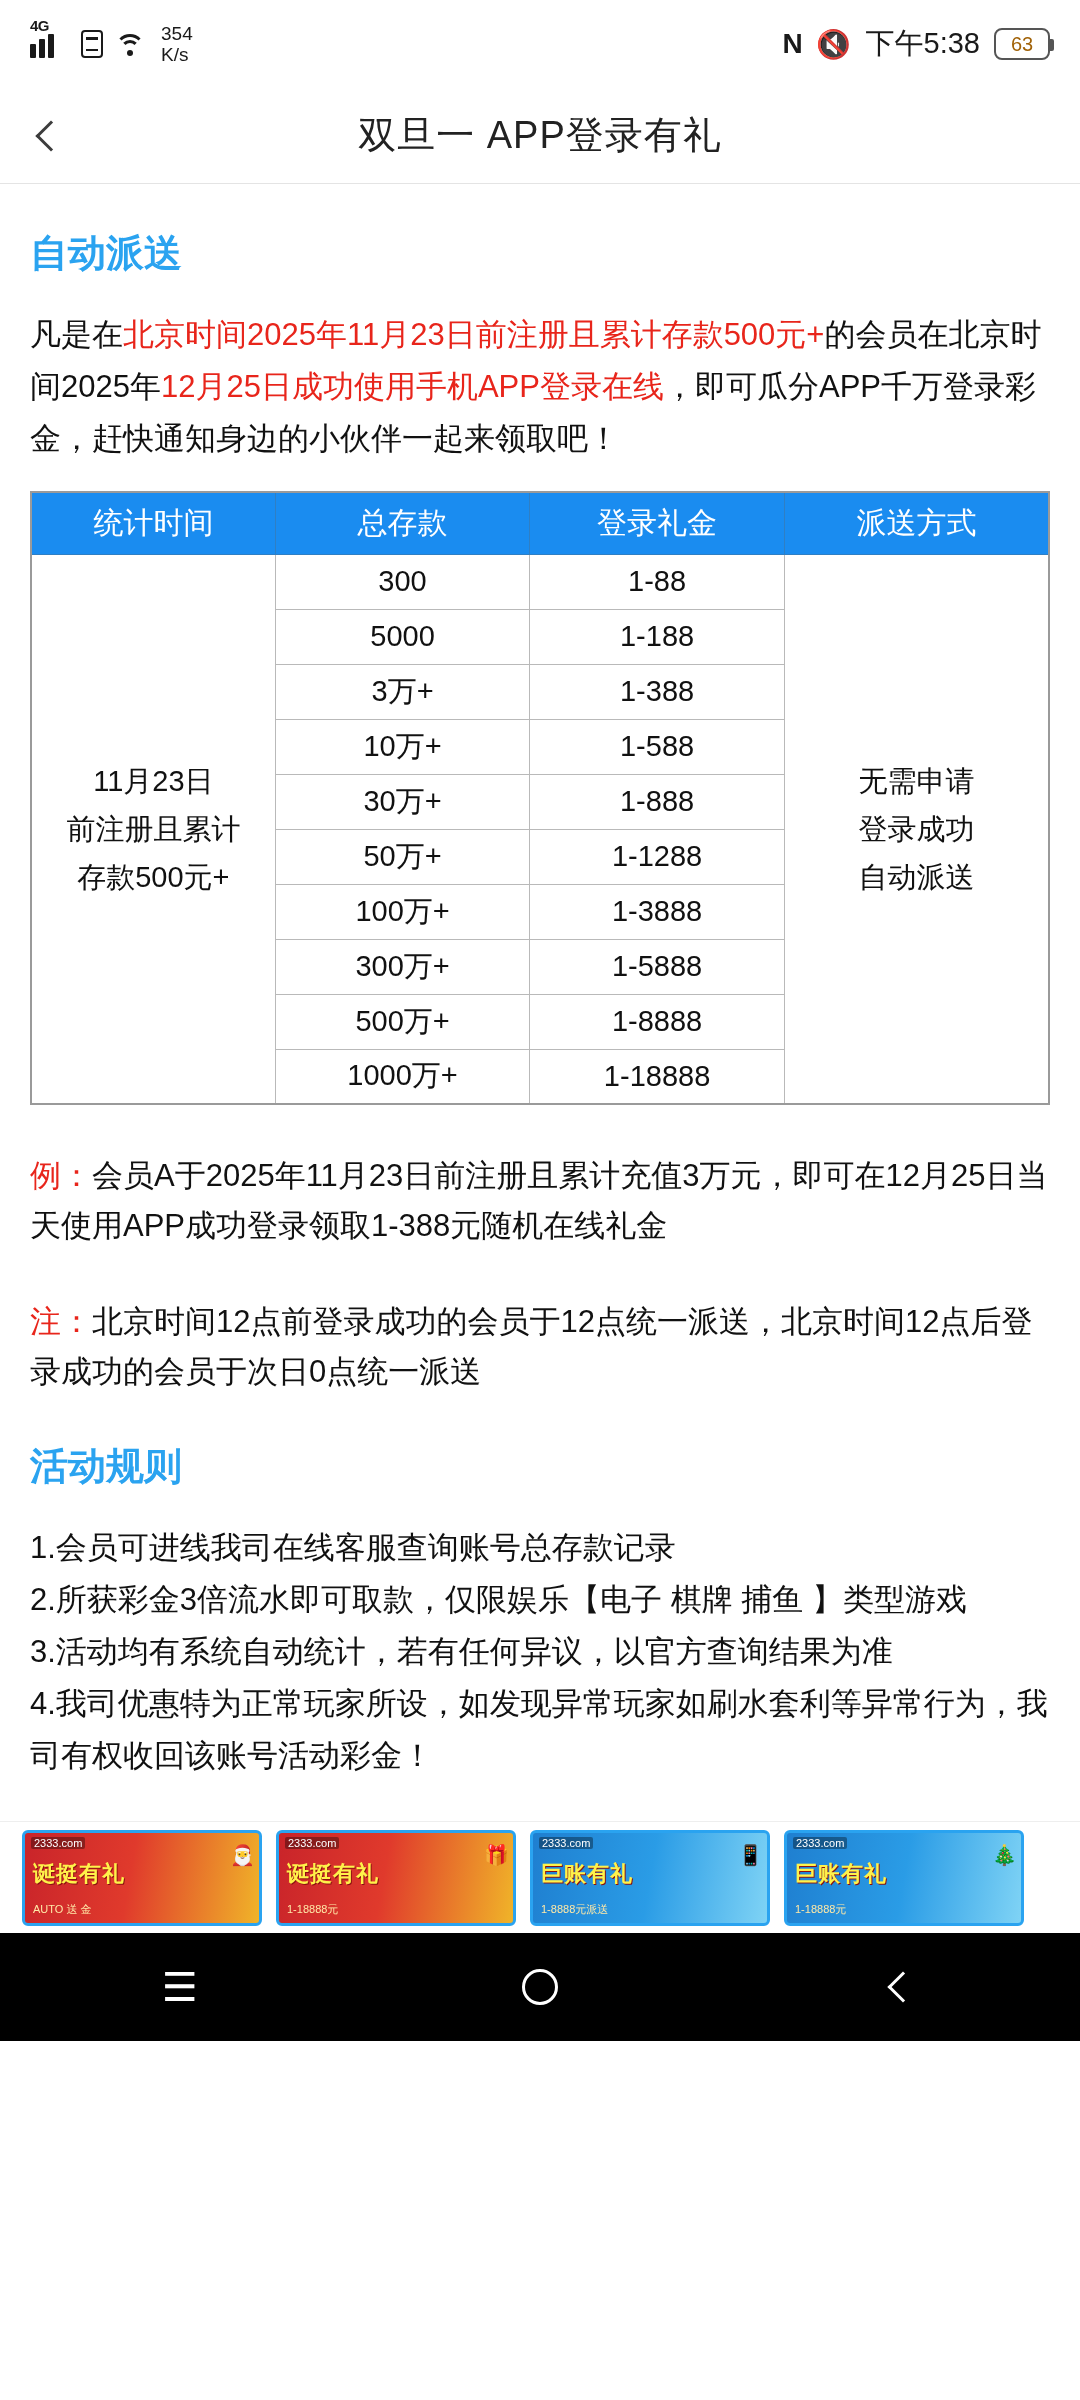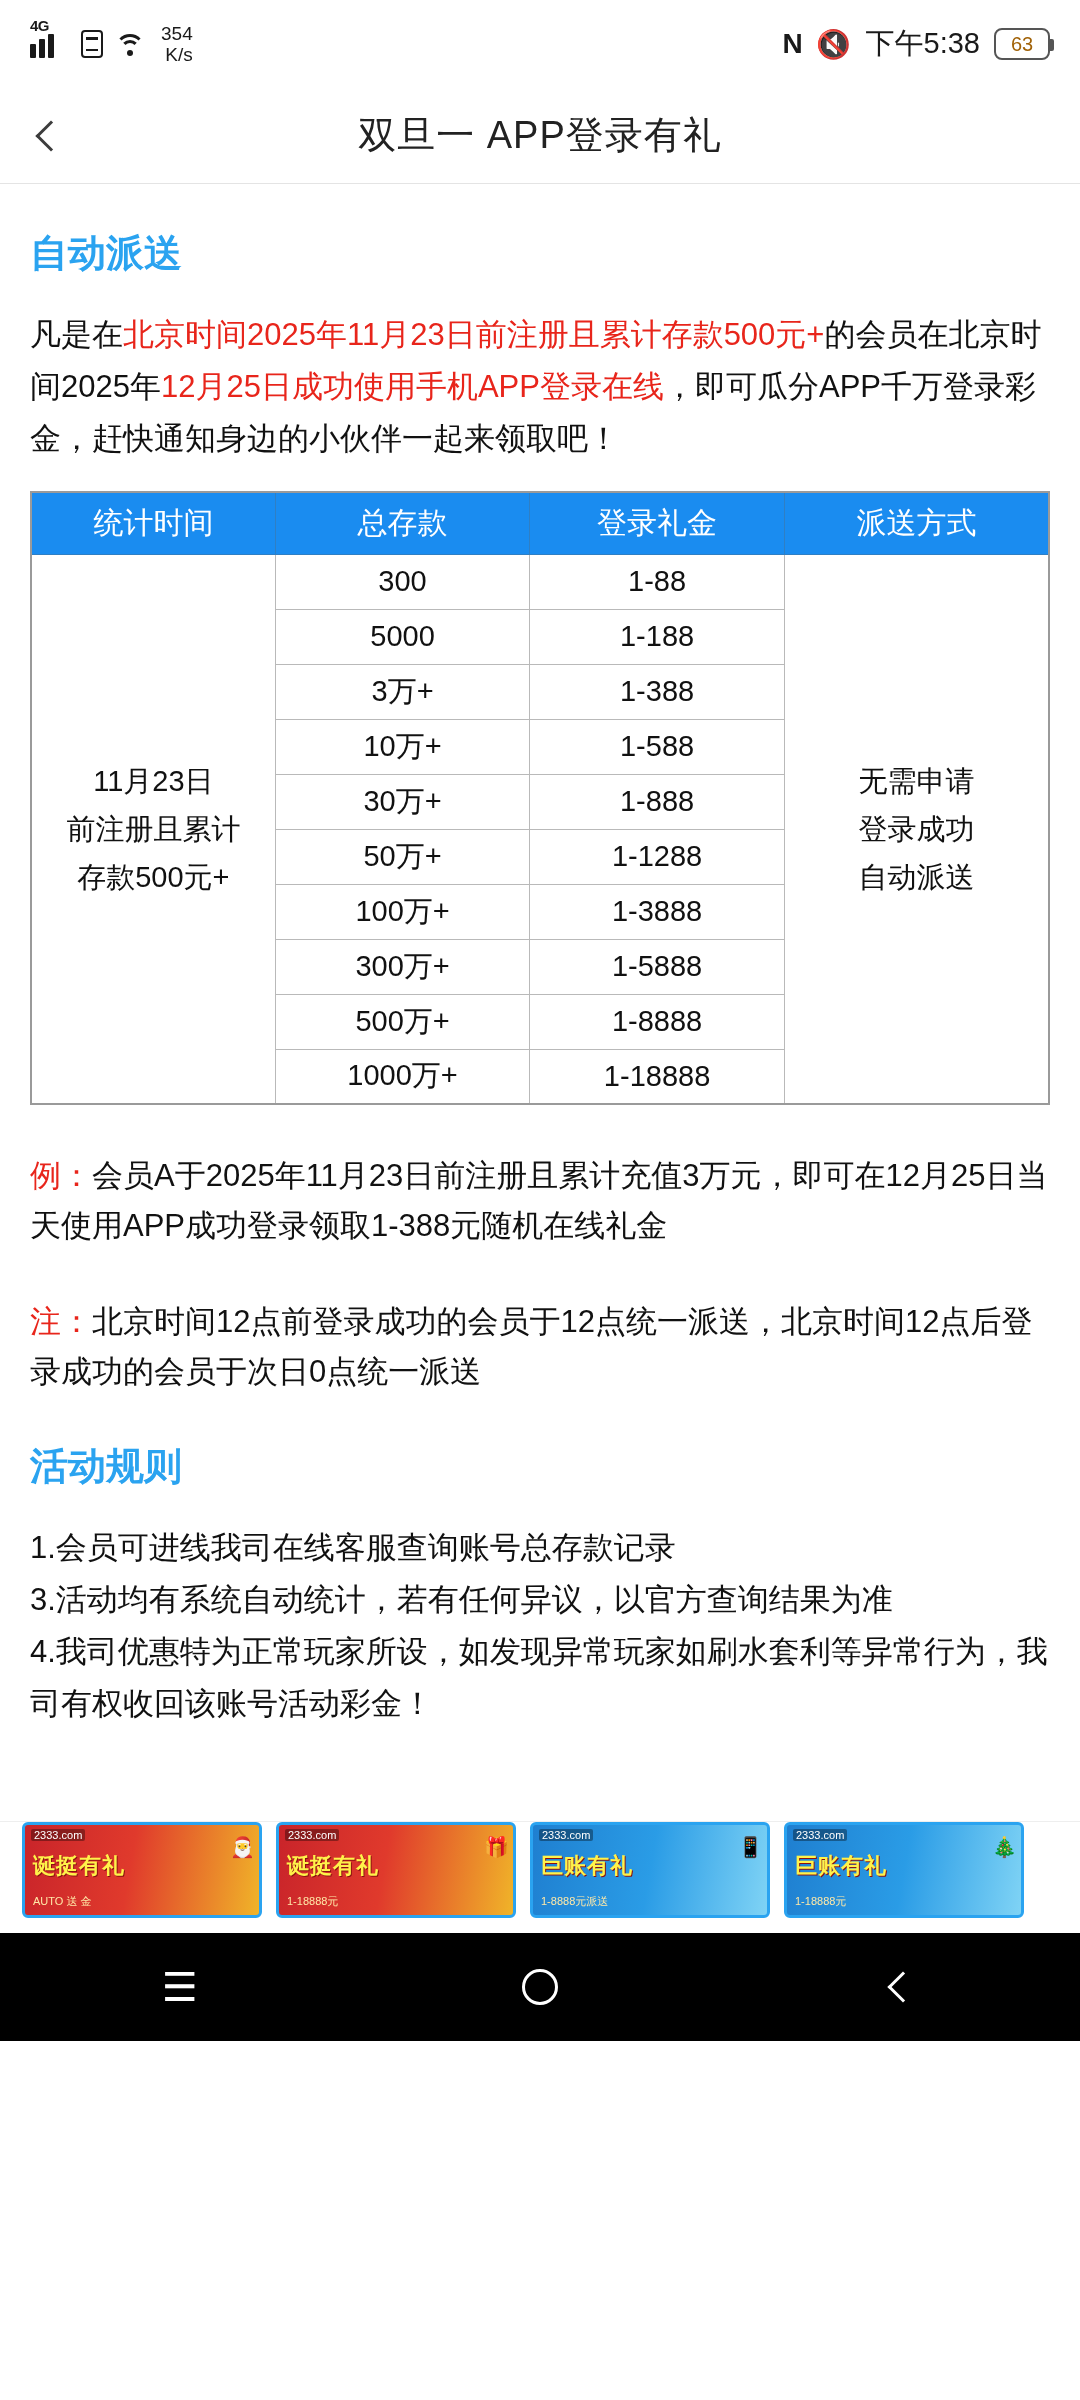--- a/index.html
+++ b/index.html
@@ -80,21 +80,21 @@
   .wifi-dot {
     position: absolute;
     bottom: 0; left: 50%;
     transform: translateX(-50%);
     width: 6px; height: 6px;
     background: #1a1a1a; border-radius: 50%;
   }
   .speed {
     font-size: 19px;
     line-height: 21px;
-    text-align: right;
+    text-align: left;
     font-weight: 500;
     margin-left: 4px;
   }
   .nfc-icon { font-size: 28px; font-weight: bold; }
   .mute-icon { font-size: 28px; position: relative; }
   .clock { font-size: 29px; font-weight: 500; }
   .battery {
     min-width: 56px;
     height: 32px;
     border: 2.5px solid #555;
@@ -217,21 +217,21 @@
     color: #111;
     margin-top: 6px;
   }
 
   
   .thumbstrip {
     position: absolute;
     left: 0; right: 0; bottom: 0;
     height: 112px;
     display: flex;
-    align-items: flex-start;
+    align-items: center;
     gap: 14px;
     padding: 0 22px;
     background: #ffffff;
     overflow: hidden;
     border-top: 1px solid #eee;
   }
   .thumb {
     flex: 0 0 240px;
     height: 96px;
     border: 3px solid #2aa3f0;
@@ -421,20 +421,21 @@
       <span class="red">例：</span><span>会员A于2025年11月23日前注册且累计充值3万元，即可在12月25日当天使用APP成功登录领取1-388元随机在线礼金</span>
     </div>
     <div class="note-line">
       <span class="red">注：</span><span>北京时间12点前登录成功的会员于12点统一派送，北京时间12点后登录成功的会员于次日0点统一派送</span>
     </div>
 
     <div class="section-title">活动规则</div>
 
     <div class="rules">
       <div>1.会员可进线我司在线客服查询账号总存款记录</div>
+      <div>2.所获彩金3倍流水即可取款，仅限娱乐【电子 棋牌 捕鱼 】类型游戏</div>
       <div>3.活动均有系统自动统计，若有任何异议，以官方查询结果为准</div>
       <div>4.我司优惠特为正常玩家所设，如发现异常玩家如刷水套利等异常行为，我司有权收回该账号活动彩金！</div>
     </div>
 
     <div class="thumbstrip">
       <div class="thumb">
         <span class="ttop">2333.com</span>
         <span class="tright">🎅</span>
         <span class="tlabel">诞挺有礼</span>
         <span class="tsub">AUTO 送 金</span>

